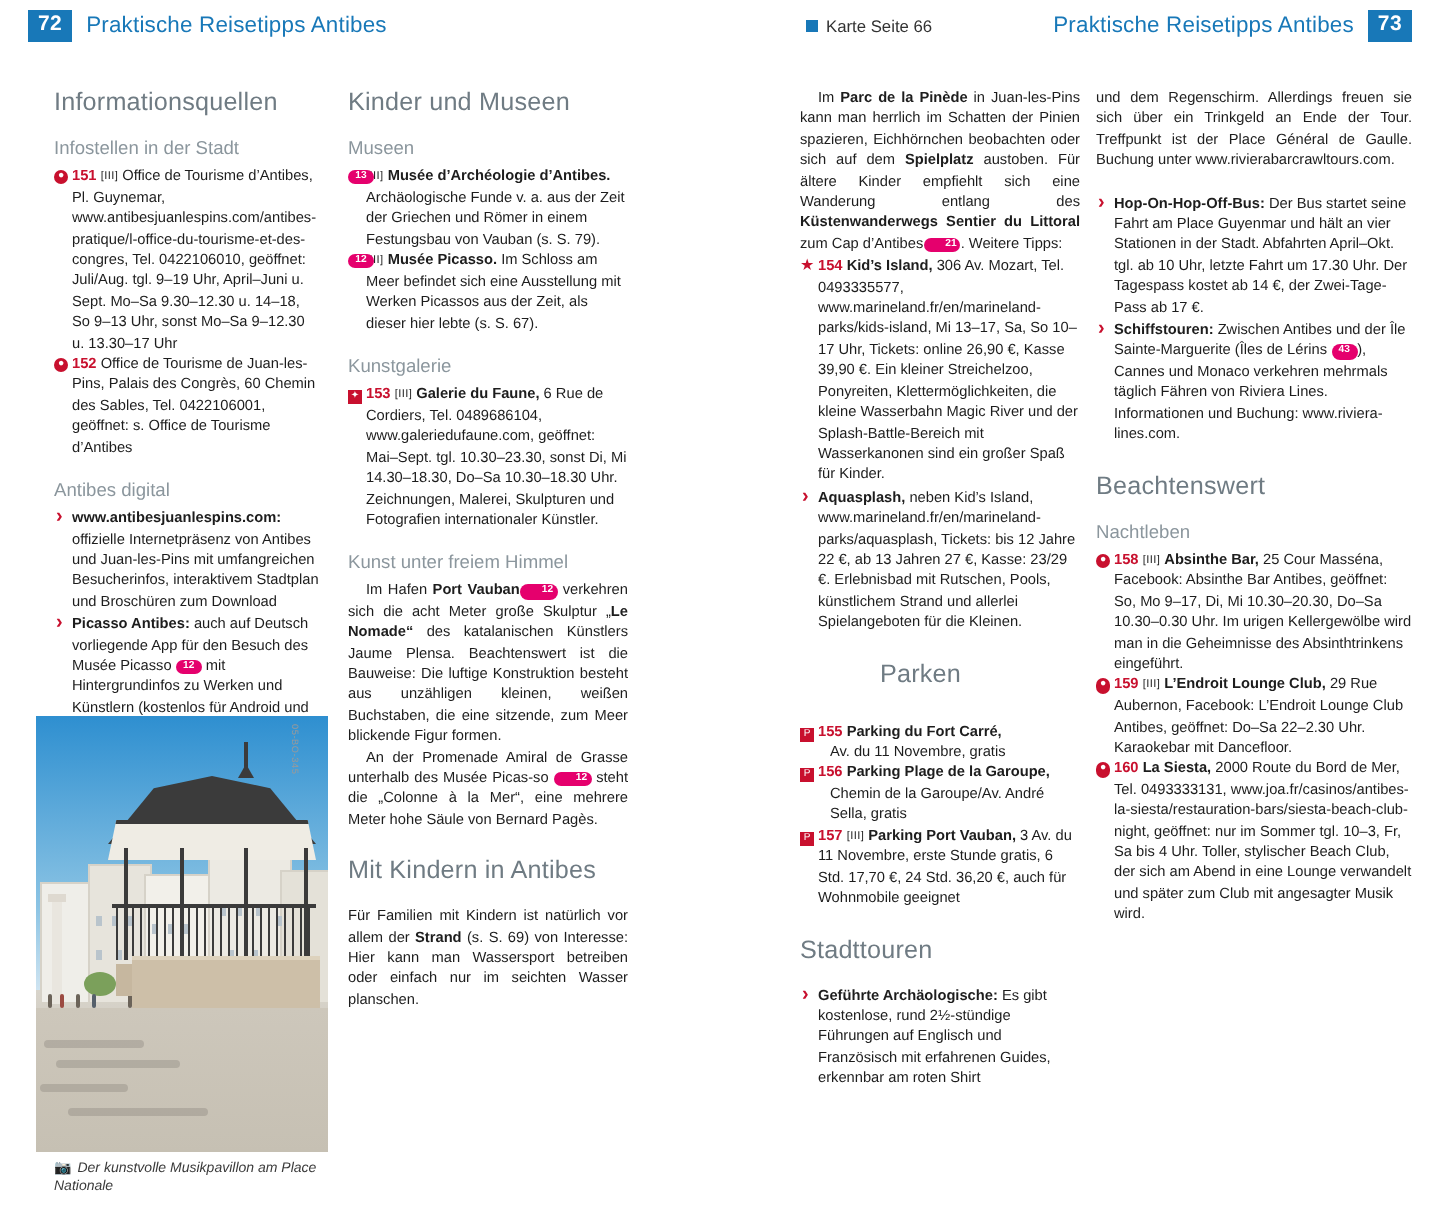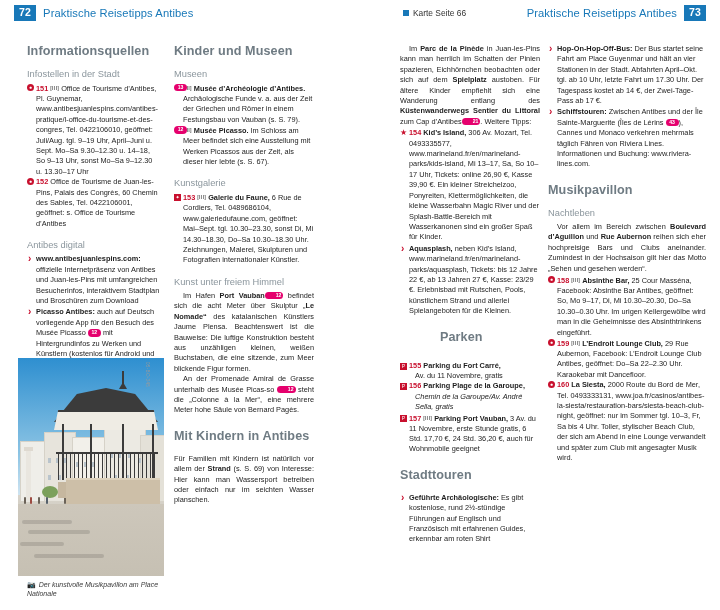--- a/index.html
+++ b/index.html
@@ -31,21 +31,21 @@
   .map-sq{width:6px;height:6px;background:#1878b8;display:inline-block;margin-right:4px;}
 
   
   .col{position:absolute;top:44px;font-size:7.35px;line-height:10.4px;color:#1d1d1d;}
   .c1{left:27px;width:133px;}
   .c2{left:174px;width:140px;}
   .c3{left:400px;width:140px;}
   .c4{left:548px;width:158px;}
 
   h2.sec{
-    font-size:12.6px;color:#6f7b83;font-weight:bold;letter-spacing:.1px;
+    font-size:12.6px;color:#6f7b83;font-weight:normal;letter-spacing:.1px;
     margin:0 0 11px 0;line-height:14px;
   }
   h3.sub{
     font-size:9.3px;color:#8b969d;font-weight:normal;margin:0 0 3px 0;line-height:11px;
   }
   h3.sub.sp{margin-top:11px;}
 
   p{margin:0 0 0 0;}
   p.indent{text-indent:9px;}
   p.just{text-align:justify;}
@@ -272,21 +272,21 @@
 
     <div class="entry">
       <span class="marker"><span class="badge-sq">✦</span></span>
       <span class="num">153</span>
       <span class="tagIII">[III]</span>
       <b>Galerie du Faune,</b><span> 6 Rue de Cordiers, Tel. 0489686104, www.galeriedufaune.com, geöffnet: Mai–Sept. tgl. 10.30–23.30, sonst Di, Mi 14.30–18.30, Do–Sa 10.30–18.30 Uhr. Zeichnungen, Malerei, Skulpturen und Fotografien internationaler Künstler.</span>
     </div>
 
     <h3 class="sub sp">Kunst unter freiem Himmel</h3>
 
-    <p class="indent just"><span>Im Hafen </span><b>Port Vauban</b><span class="chip">12</span><span> befindet sich die acht Meter über Skulptur „</span><b>Le Nomade“</b><span> des katalanischen Künstlers Jaume Plensa. Beachtenswert ist die Bauweise: Die luftige Konstruktion besteht aus unzähligen kleinen, weißen Buchstaben, die eine sitzende, zum Meer blickende Figur formen.</span></p>
+    <p class="indent just"><span>Im Hafen </span><b>Port Vauban</b><span class="chip">12</span><span> verkehren sich die acht Meter große Skulptur „</span><b>Le Nomade“</b><span> des katalanischen Künstlers Jaume Plensa. Beachtenswert ist die Bauweise: Die luftige Konstruktion besteht aus unzähligen kleinen, weißen Buchstaben, die eine sitzende, zum Meer blickende Figur formen.</span></p>
 
     <p class="indent just"><span>An der Promenade Amiral de Grasse unterhalb des Musée Picas-so </span><span class="chip">12</span><span> steht die „Colonne à la Mer“, eine mehrere Meter hohe Säule von Bernard Pagès.</span></p>
 
     <h2 class="sec" style="margin-top:13px;">Mit Kindern in Antibes</h2>
 
     <p class="just"><span>Für Familien mit Kindern ist natürlich vor allem der </span><b>Strand</b><span> (s. S. 69) von Interesse: Hier kann man Wassersport betreiben oder einfach nur im seichten Wasser planschen.</span></p>
   </div>
 
   <div class="col c3">
     <p class="indent just"><span>Im </span><b>Parc de la Pinède</b><span> in Juan-les-Pins kann man herrlich im Schatten der Pinien spazieren, Eichhörnchen beobachten oder sich auf dem </span><b>Spielplatz</b><span> austoben. Für ältere Kinder empfiehlt sich eine Wanderung entlang des </span><b>Küstenwanderwegs Sentier du Littoral</b><span> zum Cap d’Antibes</span><span class="chip">21</span><span>. Weitere Tipps:</span></p>
@@ -308,51 +308,51 @@
       <span class="marker"><span class="badge-sq">P</span></span>
       <span class="num">155</span>
       <b>Parking du Fort Carré,</b>
       <div style="padding-left:6px;">Av. du 11 Novembre, gratis</div>
     </div>
 
     <div class="entry">
       <span class="marker"><span class="badge-sq">P</span></span>
       <span class="num">156</span>
       <b>Parking Plage de la Garoupe,</b>
-      <div style="padding-left:6px;font-style:italic;">Chemin de la Garoupe/Av. André Sella, gratis</div>
+      <div style="padding-left:6px;">Chemin de la Garoupe/Av. André Sella, gratis</div>
     </div>
 
     <div class="entry">
       <span class="marker"><span class="badge-sq">P</span></span>
       <span class="num">157</span>
       <span class="tagIII">[III]</span>
       <b>Parking Port Vauban,</b><span> 3 Av. du 11 Novembre, erste Stunde gratis, 6 Std. 17,70 €, 24 Std. 36,20 €, auch für Wohnmobile geeignet</span>
     </div>
 
     <h2 class="sec" style="margin-top:13px;">Stadttouren</h2>
 
     <div class="arrow">
       <b>Geführte Archäologische:</b><span> Es gibt kostenlose, rund 2½-stündige Führungen auf Englisch und Französisch mit erfahrenen Guides, erkennbar am roten Shirt</span>
     </div>
   </div>
 
   <div class="col c4">
-
-    <div class="arrow" style="margin-top:0;">
+    <p class="just">und dem Regenschirm. Allerdings freuen sie sich über ein Trinkgeld an Ende der Tour. Treffpunkt ist der Place Général de Gaulle. Buchung unter www.rivierabarcrawltours.com.</p>
+
+    <div class="arrow" style="margin-top:11px;">
       <b>Hop-On-Hop-Off-Bus:</b><span> Der Bus startet seine Fahrt am Place Guyenmar und hält an vier Stationen in der Stadt. Abfahrten April–Okt. tgl. ab 10 Uhr, letzte Fahrt um 17.30 Uhr. Der Tagespass kostet ab 14 €, der Zwei-Tage-Pass ab 17 €.</span>
     </div>
 
     <div class="arrow" style="margin-top:1px;">
       <b>Schiffstouren:</b><span> Zwischen Antibes und der Île Sainte-Marguerite (Îles de Lérins </span><span class="chip">43</span><span>), Cannes und Monaco verkehren mehrmals täglich Fähren von Riviera Lines. Informationen und Buchung: www.riviera-lines.com.</span>
     </div>
 
-    <h2 class="sec" style="margin-top:13px;">Musikpavillon</h2>
+    <h2 class="sec" style="margin-top:13px;">Beachtenswert</h2>
     <h3 class="sub">Nachtleben</h3>
 
-    <p class="indent just"><span>Vor allem im Bereich zwischen </span><b>Boulevard d’Aguillon</b><span> und </span><b>Rue Aubernon</b><span> reihen sich eher hochpreisige Bars und Clubs aneinander. Zumindest in der Hochsaison gilt hier das Motto „Sehen und gesehen werden“.</span></p>
 
     <div class="entry" style="margin-top:1px;">
       <span class="marker"><span class="badge-dot">●</span></span>
       <span class="num">158</span>
       <span class="tagIII">[III]</span>
       <b>Absinthe Bar,</b><span> 25 Cour Masséna, Facebook: Absinthe Bar Antibes, geöffnet: So, Mo 9–17, Di, Mi 10.30–20.30, Do–Sa 10.30–0.30 Uhr. Im urigen Kellergewölbe wird man in die Geheimnisse des Absinthtrinkens eingeführt.</span>
     </div>
 
     <div class="entry">
       <span class="marker"><span class="badge-dot">●</span></span>

